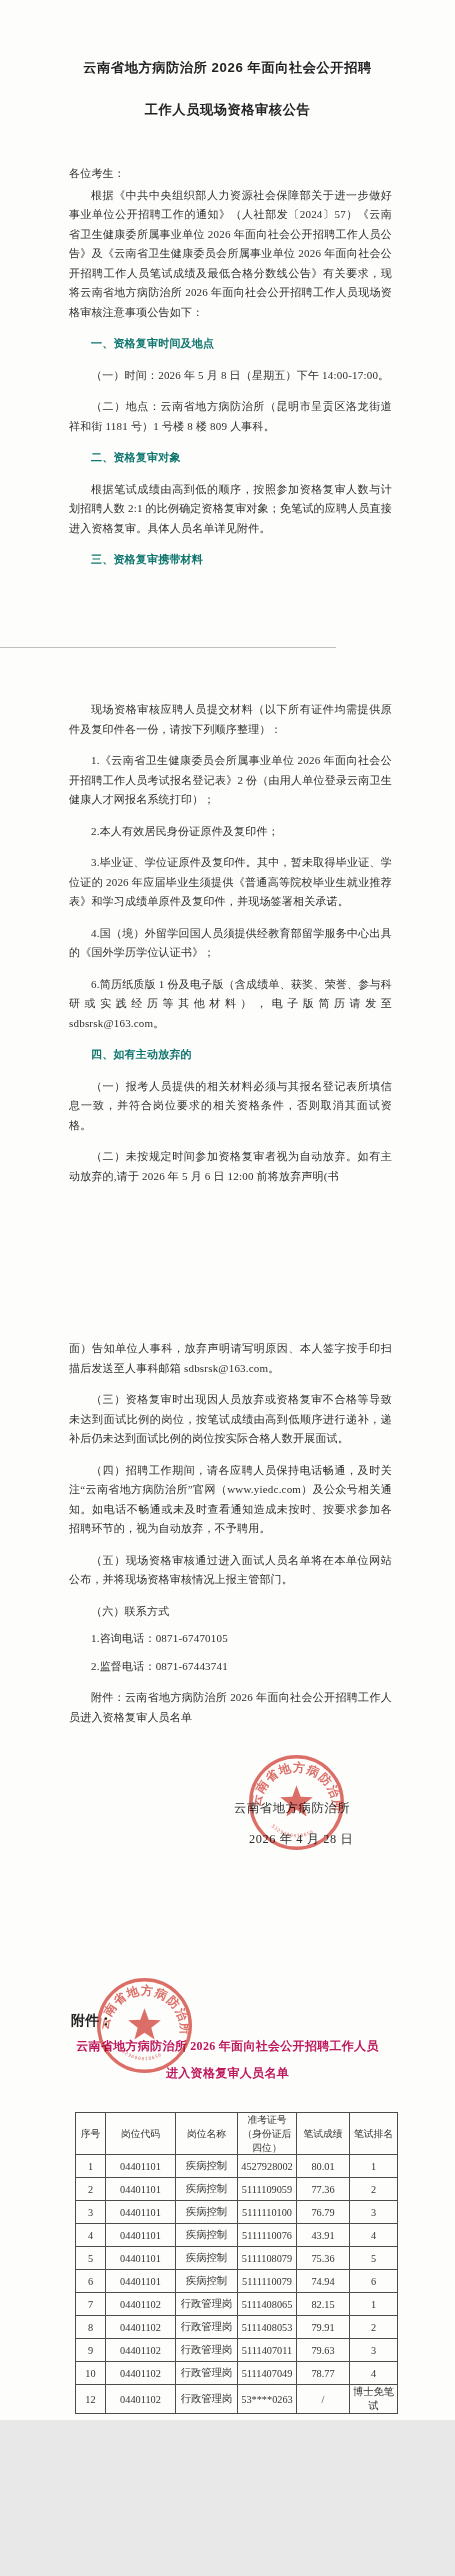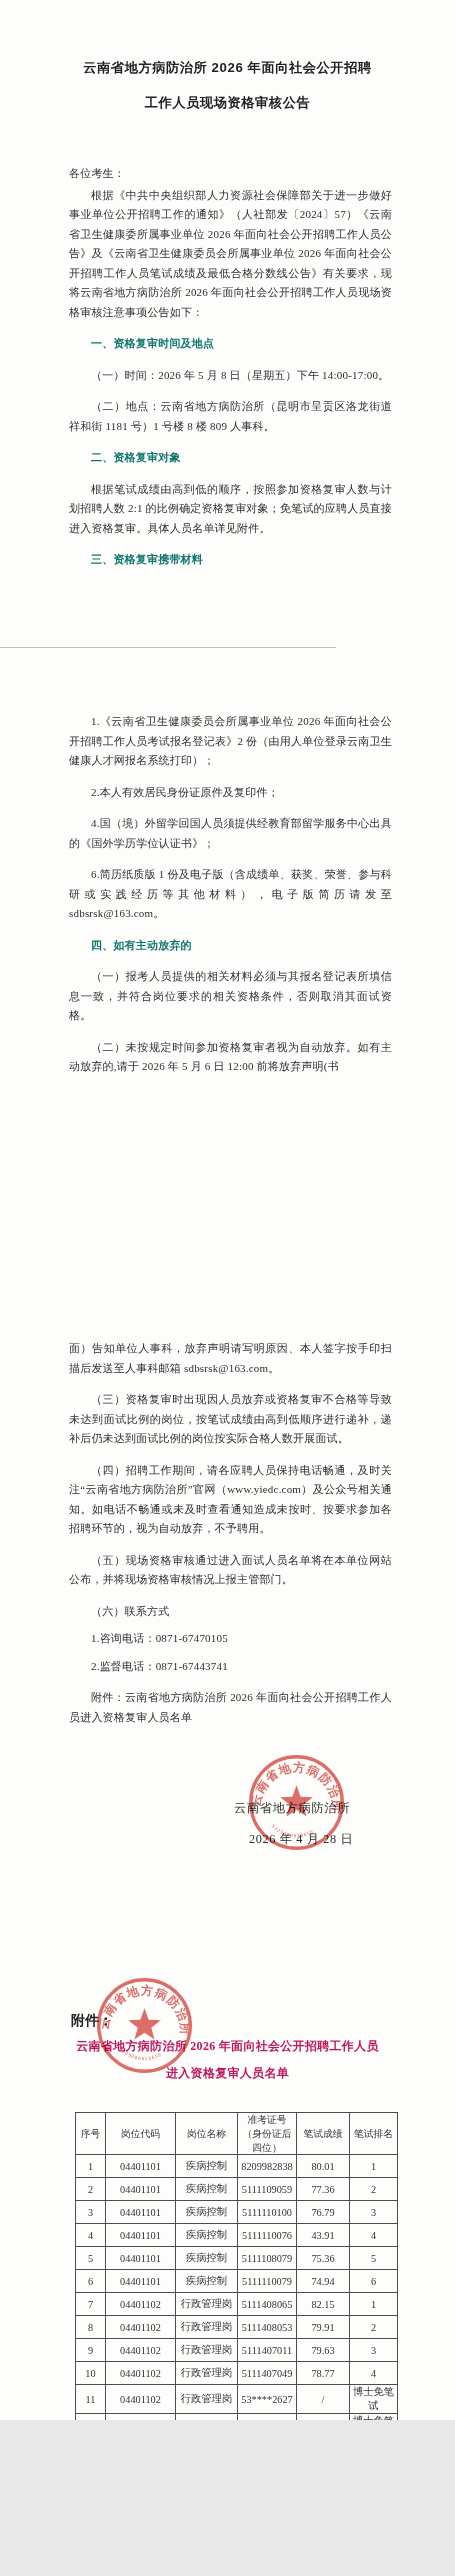--- a/index.html
+++ b/index.html
@@ -77,39 +77,41 @@
                      font-family:"Liberation Serif","DejaVu Serif",serif; }
   .stamp .serial { fill:#d9564e; font-size:8px; letter-spacing:1.5px;
                    font-family:"DejaVu Sans Mono",monospace; }
 </style>
 </head>
 <body>
 
 <div class="doc">
 
   <div class="abs title" style="top:58px;">云南省地方病防治所 2026 年面向社会公开招聘</div>
-  <div class="abs title" style="top:93px;">工作人员现场资格审核公告</div>
+  <div class="abs title" style="top:100px;">工作人员现场资格审核公告</div>
 
   <div class="abs flow" style="top:164px;">
     <p class="para first noindent" style="margin-top:0;">各位考生：</p>
     <p class="para" style="margin-top:2.3px;">根据《中共中央组织部人力资源社会保障部关于进一步做好事业单位公开招聘工作的通知》（人社部发〔2024〕57）《云南省卫生健康委所属事业单位 2026 年面向社会公开招聘工作人员公告》及《云南省卫生健康委员会所属事业单位 2026 年面向社会公开招聘工作人员笔试成绩及最低合格分数线公告》有关要求，现将云南省地方病防治所 2026 年面向社会公开招聘工作人员现场资格审核注意事项公告如下：</p>
     <p class="heading">一、资格复审时间及地点</p>
     <p class="para">（一）时间：2026 年 5 月 8 日（星期五）下午 14:00-17:00。</p>
     <p class="para">（二）地点：云南省地方病防治所（昆明市呈贡区洛龙街道祥和街 1181 号）1 号楼 8 楼 809 人事科。</p>
     <p class="heading">二、资格复审对象</p>
     <p class="para">根据笔试成绩由高到低的顺序，按照参加资格复审人数与计划招聘人数 2:1 的比例确定资格复审对象；免笔试的应聘人员直接进入资格复审。具体人员名单详见附件。</p>
     <p class="heading">三、资格复审携带材料</p>
   </div>
 
   <div class="abs page-sep"></div>
 
   <div class="abs flow" style="top:700px;">
+    <p class="para first" style="margin-top:0;">现场资格审核应聘人员提交材料（以下所有证件均需提供原件及复印件各一份，请按下列顺序整理）：</p>
     <div>
         <p class="para">1.《云南省卫生健康委员会所属事业单位 2026 年面向社会公开招聘工作人员考试报名登记表》2 份（由用人单位登录云南卫生健康人才网报名系统打印）；</p>
         <p class="para">2.本人有效居民身份证原件及复印件；</p>
+        <p class="para">3.毕业证、学位证原件及复印件。其中，暂未取得毕业证、学位证的 2026 年应届毕业生须提供《普通高等院校毕业生就业推荐表》和学习成绩单原件及复印件，并现场签署相关承诺。</p>
         <p class="para">4.国（境）外留学回国人员须提供经教育部留学服务中心出具的《国外学历学位认证书》；</p>
         <p class="para">6.简历纸质版 1 份及电子版（含成绩单、获奖、荣誉、参与科研或实践经历等其他材料），电子版简历请发至 sdbsrsk@163.com。</p>
       </div>
     <p class="heading">四、如有主动放弃的</p>
     <p class="para">（一）报考人员提供的相关材料必须与其报名登记表所填信息一致，并符合岗位要求的相关资格条件，否则取消其面试资格。</p>
     <p class="para">（二）未按规定时间参加资格复审者视为自动放弃。如有主动放弃的,请于 2026 年 5 月 6 日 12:00 前将放弃声明(书</p>
   </div>
 
   <div class="abs flow" style="top:1339px;">
     <p class="para first noindent" style="margin-top:0;">面）告知单位人事科，放弃声明请写明原因、本人签字按手印扫描后发送至人事科邮箱 sdbsrsk@163.com。</p>
@@ -160,21 +162,21 @@
           <th class="c3">准考证号（身份证后四位）</th>
           <th class="c4">笔试成绩</th>
           <th class="c5">笔试排名</th>
         </tr>
     </thead>
     <tbody>
         <tr>
           <td class="c0">1</td>
           <td class="c1">04401101</td>
           <td class="c2">疾病控制</td>
-          <td class="c3">8209982838</td>
+          <td class="c3">4527928002</td>
           <td class="c4">80.01</td>
           <td class="c5">1</td>
         </tr>
         <tr>
           <td class="c0">2</td>
           <td class="c1">04401101</td>
           <td class="c2">疾病控制</td>
           <td class="c3">5111109059</td>
           <td class="c4">77.36</td>
           <td class="c5">2</td>
@@ -237,28 +239,20 @@
         </tr>
         <tr>
           <td class="c0">10</td>
           <td class="c1">04401102</td>
           <td class="c2">行政管理岗</td>
           <td class="c3">5111407049</td>
           <td class="c4">78.77</td>
           <td class="c5">4</td>
         </tr>
         <tr>
-          <td class="c0">11</td>
-          <td class="c1">04401102</td>
-          <td class="c2">行政管理岗</td>
-          <td class="c3">53****2627</td>
-          <td class="c4">/</td>
-          <td class="c5">博士免笔试</td>
-        </tr>
-        <tr>
           <td class="c0">12</td>
           <td class="c1">04401102</td>
           <td class="c2">行政管理岗</td>
           <td class="c3">53****0263</td>
           <td class="c4">/</td>
           <td class="c5">博士免笔试</td>
         </tr>
       </tbody>
   </table>
 

